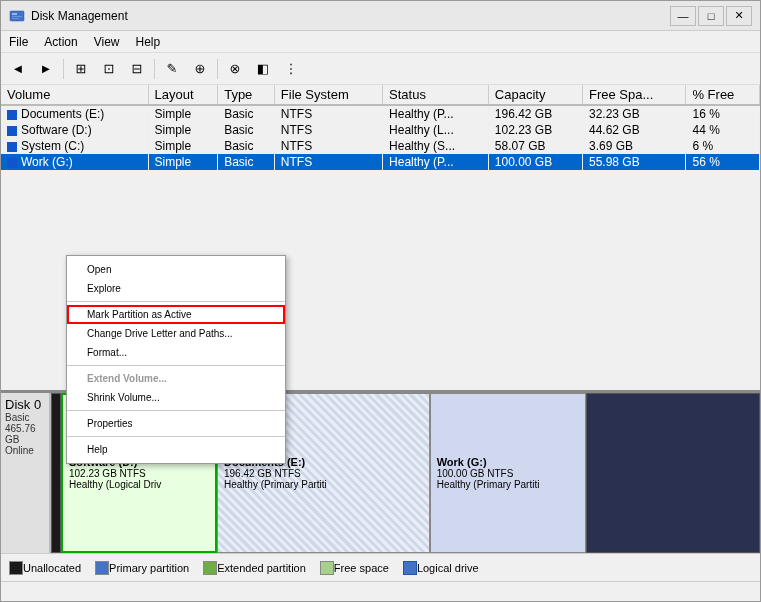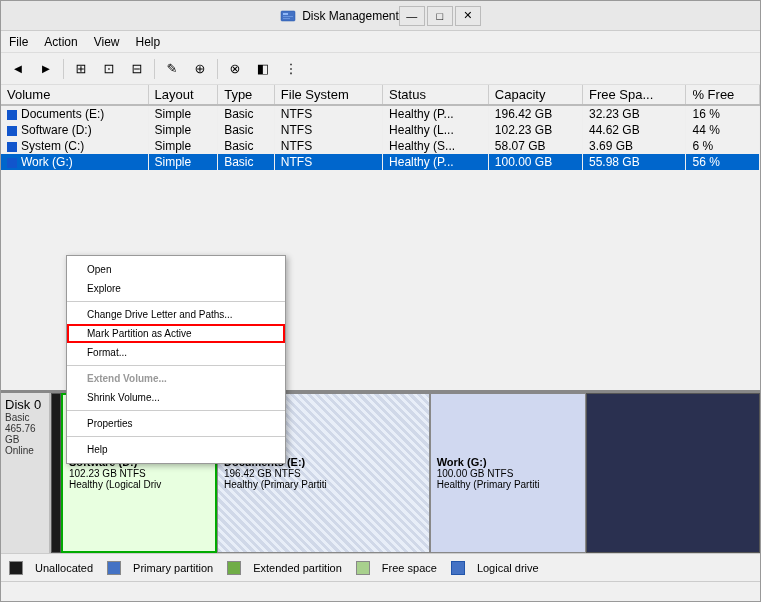--- a/index.html
+++ b/index.html
@@ -19,21 +19,21 @@
       display: flex;
       flex-direction: column;
     }
     .title-bar {
       background: #e8e8e8;
       height: 30px;
       display: flex;
       align-items: center;
       padding: 0 8px;
       border-bottom: 1px solid #ccc;
-      justify-content: center;
+      justify-content: space-between;
     }
     .title-bar-left {
       display: flex;
       align-items: center;
       gap: 6px;
     }
     .title-icon {
       width: 16px;
       height: 16px;
     }
@@ -202,21 +202,21 @@
       border-top: 1px solid #ccc;
       display: flex;
       align-items: center;
       padding: 0 8px;
       gap: 14px;
       font-size: 11px;
     }
     .legend-item {
       display: flex;
       align-items: center;
-      gap: 12px;
+      gap: 0;
     }
     .legend-box {
       width: 14px;
       height: 14px;
       border: 1px solid #888;
     }
     .status-bar {
       height: 20px;
       background: #f0f0f0;
       border-top: 1px solid #ccc;
@@ -421,22 +421,22 @@
       </div>
     </div>
 
     <div class="status-bar">
     </div>
 
     <div class="context-menu" id="context-menu">
     <div class="ctx-item">Open</div>
         <div class="ctx-item">Explore</div>
         <div class="ctx-sep"></div>
+        <div class="ctx-item highlighted" style="border: 2px solid red; padding: 2px 18px;">Mark Partition as Active</div>
         <div class="ctx-item">Change Drive Letter and Paths...</div>
-        <div class="ctx-item highlighted" style="border: 2px solid red; padding: 2px 18px;">Mark Partition as Active</div>
         <div class="ctx-item">Format...</div>
         <div class="ctx-sep"></div>
         <div class="ctx-item disabled">Extend Volume...</div>
         <div class="ctx-item">Shrink Volume...</div>
         <div class="ctx-sep"></div>
         <div class="ctx-item">Properties</div>
         <div class="ctx-sep"></div>
         <div class="ctx-item">Help</div>
       </div>
 

